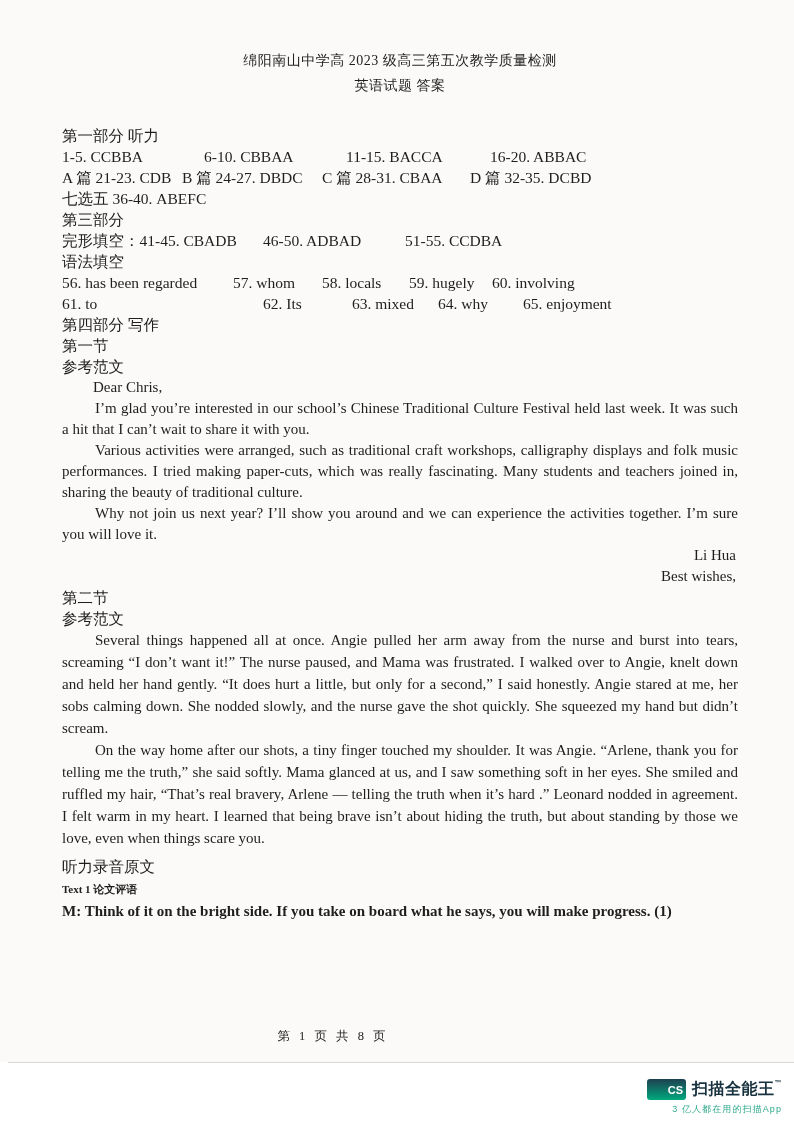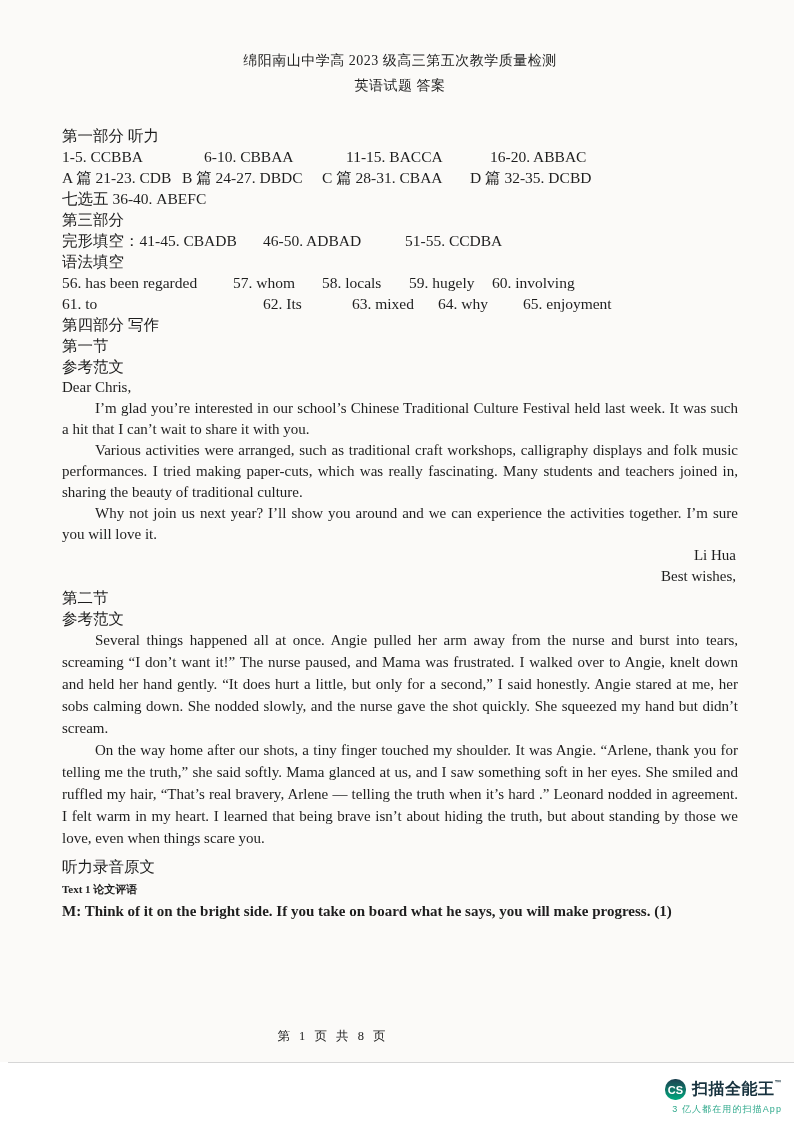--- a/index.html
+++ b/index.html
@@ -14,21 +14,21 @@
   }
   .content { position:absolute; left:62px; top:48px; width:676px; }
 
   .doc-title { text-align:center; font-weight:400; font-size:14px; line-height:25px; letter-spacing:0.5px; }
 
   .keyblock { margin-top:27px; }
   .kline { position:relative; height:21px; line-height:21px; font-size:15.5px; white-space:nowrap; }
   .kline .abs { position:absolute; top:0; }
 
   .para  { font-size:15px; line-height:21px; text-align:justify; text-indent:33px; margin:0; }
-  .para.noindent { text-indent:0; text-align:left; }
+  .para.noindent { text-indent:0; text-align:left;margin-left:31px; }
   .sig   { font-size:15px; line-height:21px; text-align:right; padding-right:2px; }
 
   .heading-line { height:21px; line-height:21px; font-size:15.5px; }
 
   .essay-para { font-size:15px; line-height:22px; text-align:justify; text-indent:33px; margin:0; }
 
   .listen-block { margin-top:7px; }
   .listen-heading { font-size:15.5px; line-height:22px; }
   .text1-line { font-size:11px; line-height:22px; font-weight:700; }
   .w-line { font-size:15px; line-height:22px; }
@@ -36,24 +36,24 @@
 
   .page-num {
     position:absolute; top:1028px; left:0; width:666px;
     text-align:center; font-size:12.5px; letter-spacing:3px; color:#222222;
   }
   .sep { position:absolute; top:1062px; left:8px; right:0; height:1px; background:#d6d6d6; }
 
   .watermark { position:absolute; top:1079px; right:12px; width:132px; font-family:"Liberation Sans", sans-serif; }
   .wm-row { display:flex; align-items:center; justify-content:flex-end; gap:6px; }
   .wm-badge {
-    width:21px; height:21px; border-radius:10px; flex:0 0 21px;
+    width:21px; height:21px; border-radius:3px; flex:0 0 21px;
     background:linear-gradient(180deg,#1d4050,#00a97e);
     color:#ffffff; font-weight:700; font-size:11px;
-    display:flex; align-items:center; justify-content:center;
+    display:flex; align-items:center; justify-content:center;padding-left:18px;
   }
   .wm-name { font-size:16px; font-weight:700; color:#17323e; letter-spacing:0.5px; white-space:nowrap; }
   .wm-tm { font-size:7px; vertical-align:top; color:#17323e; }
   .wm-tagline { margin-top:3px; font-size:9px; color:#2fa98c; letter-spacing:1.1px; text-align:right; white-space:nowrap; }
 </style>
 </head>
 <body>
 
 <div class="page">
   <div class="scan-area">

